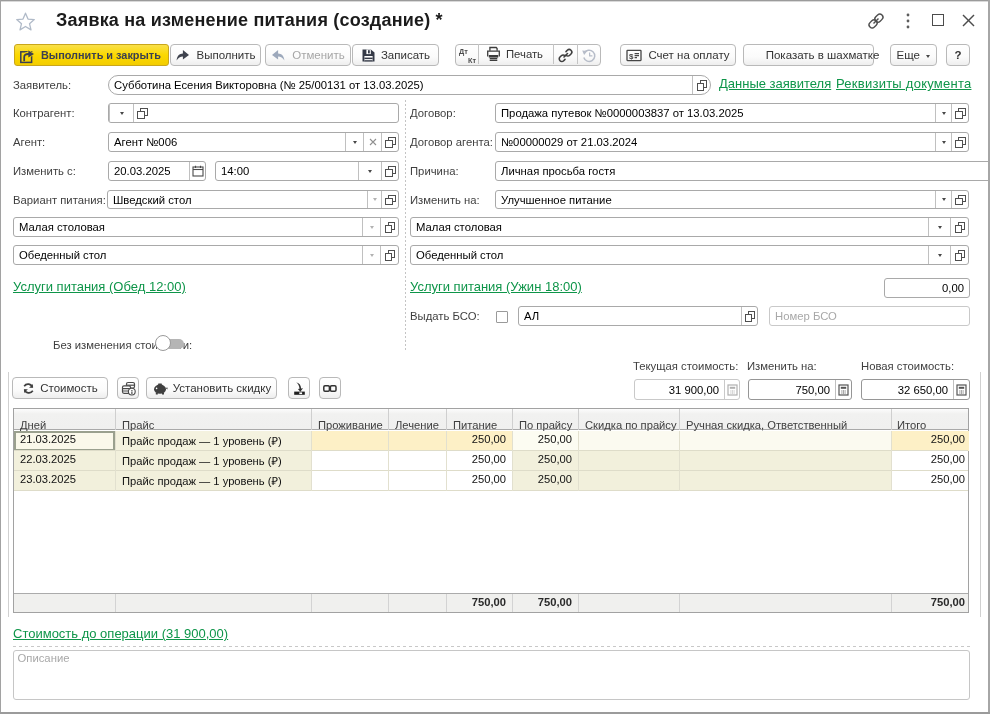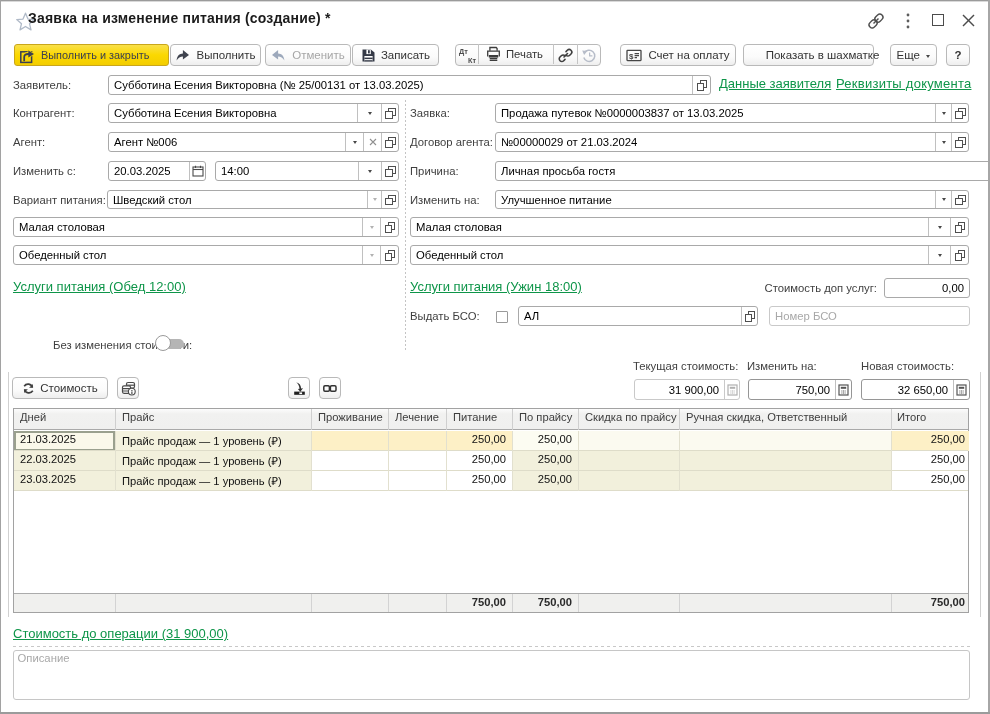--- a/index.html
+++ b/index.html
@@ -7,21 +7,21 @@
 body { font-family:"Liberation Sans", sans-serif; background:#fff; position:relative; }
 #win { position:absolute; left:0; top:0; width:990px; height:714px; background:#fff; }
 .abs { position:absolute; }
 .lbl { position:absolute; font-size:11.3px; color:#3f3f3f; white-space:nowrap; line-height:20px; }
 .fld { position:absolute; background:#fff; border:1px solid #a9a9a9; border-radius:3px; display:flex; align-items:stretch; font-size:11.3px; color:#000; }
 .fld .tx { flex:1; display:flex; align-items:center; padding-left:5px; white-space:nowrap; overflow:hidden; }
 .fld .tx.r { justify-content:flex-end; padding-right:5px; padding-left:0; }
 .fld .sec { border-left:1px solid #c0c0c0; display:flex; align-items:center; justify-content:center; flex:none; }
 .lnk { position:absolute; font-size:13px; color:#0e9549; text-decoration:underline; white-space:nowrap; }
 .btn { position:absolute; height:22px; background:linear-gradient(180deg,#ffffff 0%,#fbfbfb 60%,#eeeeee 100%); border:1px solid #b9b9b9; border-radius:4px; display:flex; align-items:center; justify-content:center; font-size:11.5px; color:#3f3f3f; white-space:nowrap; }
-.hl { font-size:11.2px; color:#3d3d3d; white-space:nowrap; }
+.hl { font-size:11.2px; color:#3d3d3d; white-space:nowrap;margin-top:8px; }
 .cell { position:absolute; font-size:11.2px; color:#111; white-space:nowrap; }
 .cv { position:absolute; height:20px; }
 .num { position:absolute; font-size:11.2px; color:#111; text-align:right; }
 .arr { width:0; height:0; border-left:2.8px solid transparent; border-right:2.8px solid transparent; border-top:3.4px solid #474747; }
 .arr.g { border-top-color:#b2b2b2; }
 .opn { position:relative; width:10px; height:10px; display:inline-block; }
 .opn::before { content:""; position:absolute; left:3.2px; top:0; width:5.6px; height:5.6px; border:1px solid #4f4f4f; }
 .opn::after { content:""; position:absolute; left:0; top:3.2px; width:5.6px; height:5.6px; border:1px solid #4f4f4f; background:#fff; }
 svg { display:block; }
 </style>
@@ -30,21 +30,21 @@
 <div id="win">
 <div class="abs" style="left:0;top:0;width:990px;height:1px;background:#9b9b9b;z-index:50;"></div>
 <div class="abs" style="left:0;top:1px;width:990px;height:1px;background:#d9d9d9;z-index:50;"></div>
 <div class="abs" style="left:0;top:0;width:1px;height:714px;background:#a2a2a2;z-index:50;"></div>
 <div class="abs" style="left:988px;top:0;width:2px;height:714px;background:#a6a6a6;z-index:50;"></div>
 <div class="abs" style="left:0;top:712px;width:990px;height:2px;background:#9b9b9b;z-index:50;"></div>
 
 <svg class="abs" style="left:15px;top:11px" width="21" height="21" viewBox="0 0 21 21">
  <path d="M10.5 2.2 L13 8.1 L19.3 8.6 L14.5 12.7 L16 18.9 L10.5 15.5 L5 18.9 L6.5 12.7 L1.7 8.6 L8 8.1 Z" fill="none" stroke="#b0bac8" stroke-width="1.3" stroke-linejoin="round"></path>
 </svg>
-<div class="abs" style="left:28px;top:10px;font-size:14px;font-weight:bold;color:#1b1b1b;letter-spacing:0.2px;">Заявка на изменение питания (создание) *</div>
+<div class="abs" style="left:56px;top:10px;font-size:18px;font-weight:bold;color:#1b1b1b;letter-spacing:0.2px;">Заявка на изменение питания (создание) *</div>
 
 <svg class="abs" style="left:866px;top:11px" width="20" height="20" viewBox="0 0 20 20">
  <g transform="rotate(-45 10 10)" fill="none" stroke="#4f4f4f" stroke-width="1.4">
   <rect x="1.5" y="6.9" width="8.8" height="6.2" rx="3.1"></rect>
   <rect x="9.7" y="6.9" width="8.8" height="6.2" rx="3.1"></rect>
   <path d="M6.5 10 H13.5"></path>
  </g>
 </svg>
 <svg class="abs" style="left:902px;top:13px" width="12" height="16" viewBox="0 0 12 16">
  <g fill="#5c5c5c">
@@ -54,21 +54,21 @@
       </g>
 </svg>
 <div class="abs" style="left:932px;top:14px;width:12px;height:12px;border:1.4px solid #4c4c4c;"></div>
 <svg class="abs" style="left:962px;top:14px" width="13" height="13" viewBox="0 0 13 13">
  <g stroke="#4c4c4c" stroke-width="1.4">
         <path d="M1 1 L12 12"></path>
         <path d="M12 1 L1 12"></path>
       </g>
 </svg>
 
-<div class="btn" style="left:14px;top:44px;width:155px;background:linear-gradient(180deg,#f9e04a 0%,#fbd800 50%,#f3cd00 100%);border-color:#c9a61b;border-radius:3px;font-weight:normal;font-size:10.9px;color:#3a3f51;justify-content:flex-start;padding-left:4px;">
+<div class="btn" style="left:14px;top:44px;width:155px;background:linear-gradient(180deg,#f9e04a 0%,#fbd800 50%,#f3cd00 100%);border-color:#c9a61b;border-radius:3px;font-weight:bold;font-size:10.9px;color:#3a3f51;justify-content:flex-start;padding-left:4px;">
  <svg width="17" height="17" viewBox="0 0 17 17" style="margin-right:5px">
   <rect x="1.8" y="4.8" width="10.8" height="10.6" fill="none" stroke="#3a3f51" stroke-width="1.5"></rect>
   <path d="M5.2 14.2 V10.3 Q5.2 7 9.3 7" fill="none" stroke="#fbd900" stroke-width="4.2"></path>
   <path d="M9.3 3.5 L15 7 L9.3 10.6 Z" fill="#3a3f51" stroke="#fbd900" stroke-width="1.4" paint-order="stroke"></path>
   <path d="M5.2 14.2 V10.3 Q5.2 7 9.3 7 L11 7" fill="none" stroke="#3a3f51" stroke-width="1.8"></path>
  </svg>
  Выполнить и закрыть</div>
 <div class="btn" style="left:170px;top:44px;width:91px;color:#333;">
  <svg width="15" height="14" viewBox="0 0 15 14" style="margin-right:6px">
   <path d="M1.6 12.6 C2 7.4 4.4 5.5 7.9 5.4 V2 L14 6.9 L7.9 11.6 V8.5 C5.2 8.5 3.3 9.5 1.6 12.6 Z" fill="#3f434e"></path>
@@ -129,32 +129,31 @@
   <rect x="1" y="1.4" width="14" height="10.2" rx="0.5" fill="none" stroke="#464646" stroke-width="1.3"></rect>
   <text x="3" y="9.5" font-size="8" font-weight="bold" fill="#464646" font-family="Liberation Sans">$</text>
   <path d="M8.6 4.6 H13 M8.6 6.6 H13 M8.6 8.6 H11" stroke="#464646" stroke-width="1.1"></path>
  </svg>
  Счет на оплату</div>
 <div class="btn" style="left:743px;top:44px;width:131px;color:#333;padding-left:28px;">Показать в шахматке</div>
 <div class="btn" style="left:890px;top:44px;width:47px;color:#333;">Еще&nbsp;&nbsp;<span class="arr" style="margin-top:2px;border-left-width:2.6px;border-right-width:2.6px;border-top-width:3.4px;"></span></div>
 <div class="btn" style="left:946px;top:44px;width:24px;color:#333;font-weight:bold;">?</div>
 
 <div class="lbl" style="left:13px;top:75px;">Заявитель:</div>
-<div class="fld" style="left:108px;top:75px;width:603px;height:20px;">
+<div class="fld" style="left:108px;top:75px;width:603px;height:20px;border-radius:10px;">
   <div class="tx">Субботина Есения Викторовна (№ 25/00131 от 13.03.2025)</div>
   <div class="sec" style="width:18px;">
         <span class="opn"></span>
       </div>
 </div>
 <div class="lnk" style="left:719px;top:76px;">Данные заявителя</div>
 <div class="lnk" style="left:836px;top:76px;letter-spacing:0.25px;">Реквизиты документа</div>
 
 <div class="lbl" style="left:13px;top:103px;">Контрагент:</div>
 <div class="fld" style="left:108px;top:103px;width:291px;height:20px;">
-  <div class="tx">Субботина Есения Викторовна</div>
   <div class="sec" style="width:24px;">
         <span class="arr"></span>
       </div>
   <div class="sec" style="width:17px;">
         <span class="opn"></span>
       </div>
 </div>
 
 <div class="lbl" style="left:13px;top:132px;">Агент:</div>
 <div class="fld" style="left:108px;top:132px;width:291px;height:20px;">
@@ -224,21 +223,21 @@
 </div>
 
 <div class="lnk" style="left:13px;top:279px;">Услуги питания (Обед 12:00)</div>
 
 <div class="lbl" style="left:13px;top:335px;padding-left:40px;">Без изменения стоимости:</div>
 <div class="abs" style="left:164px;top:339px;width:20px;height:10px;background:#b5b5b5;border-radius:0 5px 5px 0;"></div>
 <div class="abs" style="left:155px;top:335px;width:16px;height:16px;background:#fff;border:1px solid #9a9a9a;border-radius:50%;"></div>
 
 <div class="abs" style="left:405px;top:100px;width:1px;height:252px;background-image:repeating-linear-gradient(180deg,#c4c4c4 0 2px,transparent 2px 4px);"></div>
 
-<div class="lbl" style="left:410px;top:103px;">Заявка:</div>
+<div class="lbl" style="left:410px;top:103px;">Договор:</div>
 <div class="fld" style="left:495px;top:103px;width:474px;height:20px;">
   <div class="tx">Продажа путевок №0000003837 от 13.03.2025</div>
   <div class="sec" style="width:16px;">
         <span class="arr"></span>
       </div>
   <div class="sec" style="width:17px;">
         <span class="opn"></span>
       </div>
 </div>
 <div class="lbl" style="left:410px;top:132px;">Договор агента:</div>
@@ -281,21 +280,20 @@
   <div class="tx">Обеденный стол</div>
   <div class="sec" style="width:22px;">
         <span class="arr"></span>
       </div>
   <div class="sec" style="width:18px;">
         <span class="opn"></span>
       </div>
 </div>
 
 <div class="lnk" style="left:410px;top:279px;">Услуги питания (Ужин 18:00)</div>
-<div class="lbl" style="left:677px;top:278px;width:200px;text-align:right;">Стоимость доп услуг:</div>
 <div class="fld" style="left:884px;top:278px;width:86px;height:20px;">
   <div class="tx r">0,00</div>
 </div>
 
 <div class="lbl" style="left:410px;top:306px;">Выдать БСО:</div>
 <div class="abs" style="left:496px;top:311px;width:12px;height:12px;border:1px solid #9a9a9a;border-radius:1px;background:#fff;"></div>
 <div class="fld" style="left:769px;top:306px;width:201px;height:20px;border-color:#c9c9c9;">
   <div class="tx" style="color:#a8a8a8;">Номер БСО</div>
 </div>
 <div class="fld" style="left:518px;top:306px;width:240px;height:20px;">
@@ -358,20 +356,30 @@
    <rect x="5.5" y="1.5" width="8" height="5.5" rx="1.5"></rect>
    <path d="M5.5 4.2 h8"></path>
    <rect x="1.5" y="4.8" width="8" height="7.5" rx="1.5"></rect>
    <path d="M1.5 7.6 h8 M1.5 10 h8"></path>
   </g>
   <circle cx="10.8" cy="10.6" r="3.4" fill="#fff" stroke="#4a4a4a" stroke-width="1.1"></circle>
   <rect x="10.3" y="9" width="1.2" height="1.2" fill="#4a4a4a"></rect>
   <rect x="10.3" y="10.6" width="1.2" height="2.5" fill="#4a4a4a"></rect>
  </svg>
 </div>
+<div class="btn" style="left:146px;top:377px;width:131px;color:#333;">
+ <svg width="16" height="14" viewBox="0 0 16 14" style="margin-right:5px">
+  <ellipse cx="8" cy="8.2" rx="6" ry="4.6" fill="#3f3f3f"></ellipse>
+  <rect x="3.8" y="11.5" width="2" height="2" fill="#3f3f3f"></rect>
+  <rect x="10" y="11.5" width="2" height="2" fill="#3f3f3f"></rect>
+  <path d="M13.5 7 l2 -0.6 v2 Z" fill="#3f3f3f"></path>
+  <rect x="6" y="2.5" width="4" height="1.4" rx="0.7" fill="#3f3f3f"></rect>
+  <circle cx="4.6" cy="7.4" r="0.8" fill="#fff"></circle>
+ </svg>
+ Установить скидку</div>
 <div class="btn" style="left:288px;top:377px;width:22px;">
  <svg width="15" height="15" viewBox="0 0 15 15">
   <path d="M4.2 1.2 C7.6 2 9 4.4 9.1 7.6 L11 7.2 L8.3 10.8 L5.9 7.9 L7.5 7.7 C7.3 4.8 6.3 2.8 4.2 1.2 Z" fill="#2e2e2e"></path>
   <rect x="2.2" y="10.6" width="10.6" height="3.2" fill="#1f1f1f"></rect>
   <rect x="7.3" y="11.4" width="2.8" height="1.7" fill="#fff"></rect>
  </svg>
 </div>
 <div class="btn" style="left:319px;top:377px;width:22px;">
  <svg width="14" height="7" viewBox="0 0 14 7">
   <rect x="0.8" y="0.8" width="5.6" height="5.4" rx="1.2" fill="none" stroke="#333" stroke-width="1.5"></rect>

